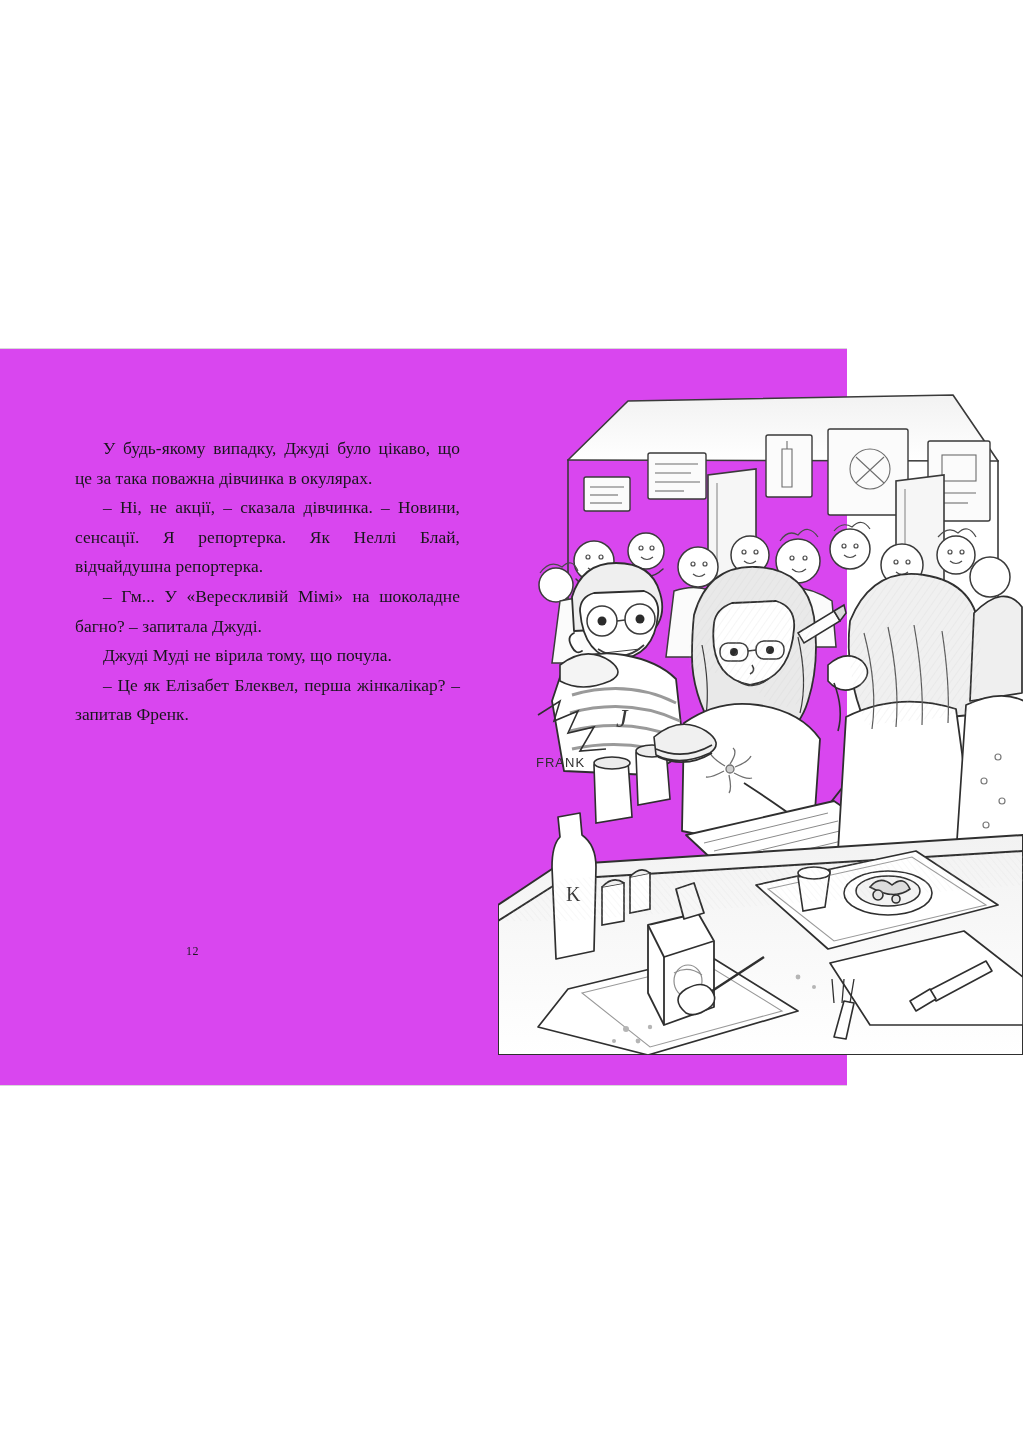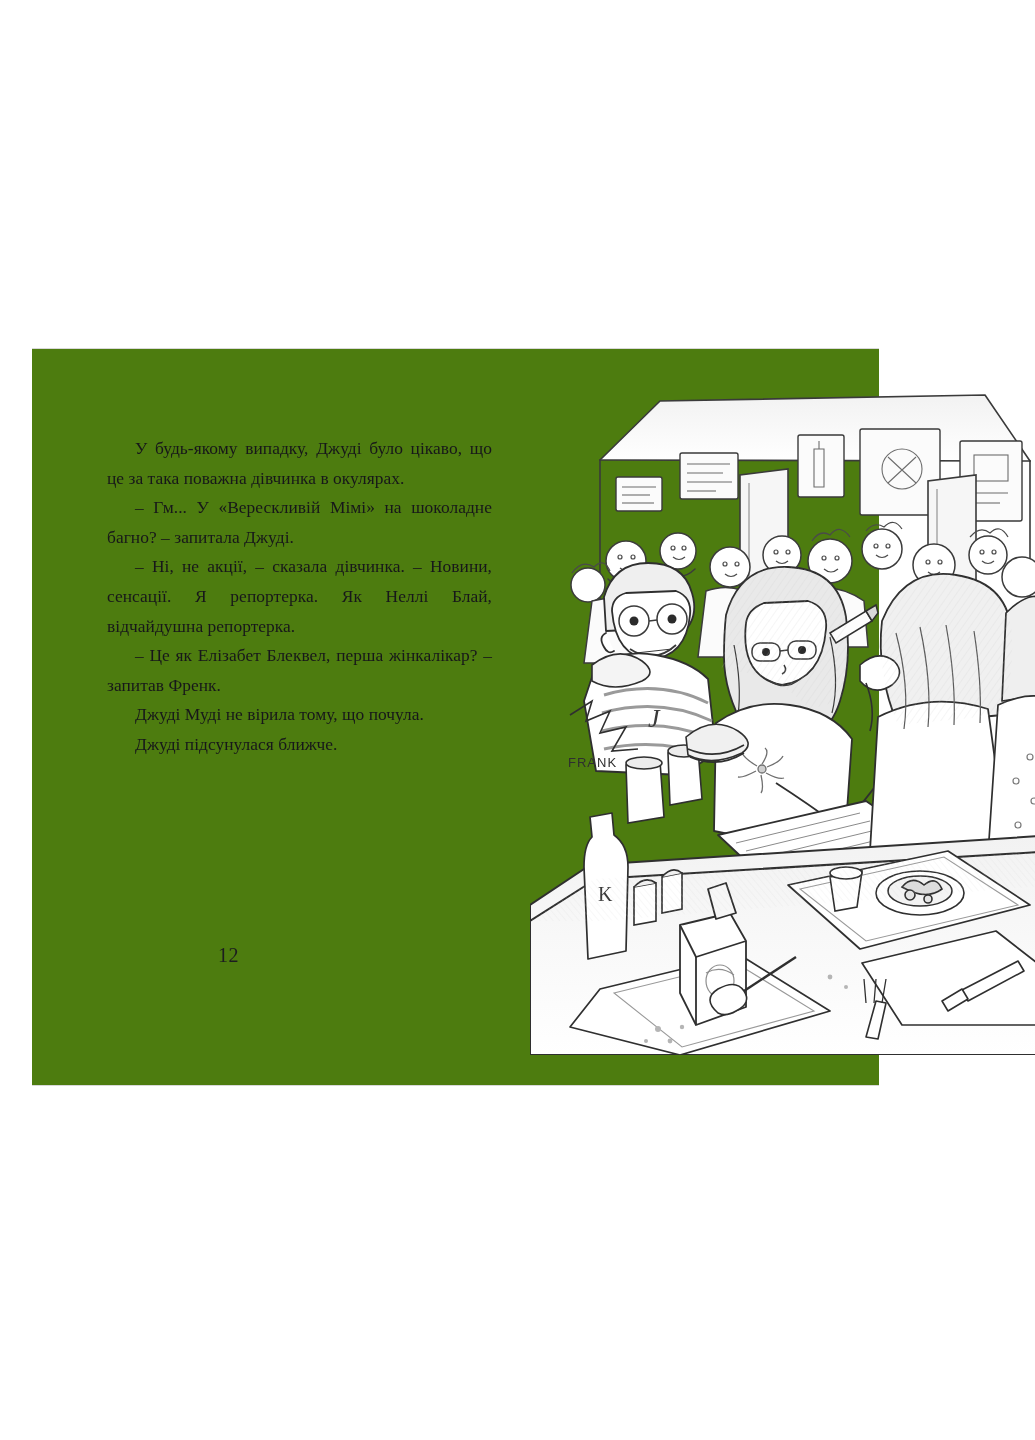--- a/index.html
+++ b/index.html
@@ -15,25 +15,24 @@
     overflow: hidden;
   }
 
   
   #book-page {
     position: absolute;
     left: 0;
     top: 348px;
     width: 847px;
     height: 738px;
-    background: #4d7c0f;
+    background: #d946ef;
     border-top: 1px solid #d8d8d8;
     border-bottom: 1px solid #d8d8d8;
     box-sizing: border-box;
-    margin-left: 32px;
   }
 
   
   #text-column {
     position: absolute;
     left: 75px;
     top: 85px;
     width: 385px;
   }
   #text-column p {
@@ -44,21 +43,21 @@
     text-align: justify;
     text-indent: 28px;
     letter-spacing: 0.05px;
     -webkit-hyphens: manual;
     hyphens: manual;
   }
   #page-number {
     position: absolute;
     left: 186px;
     top: 595px;
-    font-size: 20px;
+    font-size: 12px;
     color: #1c1c1f;
     letter-spacing: 0.4px;
   }
 
   
   #illustration {
     position: absolute;
     left: 498px;
     top: 16px;
     width: 525px;
@@ -82,25 +81,24 @@
 <body>
 
 <div class="page-gutter" style="top:0;height:348px;"></div>
 
 <div class="page-gutter" style="top:1086px;height:354px;"></div>
 
 <div id="book-page">
 
   <div id="text-column">
     <p>У будь-якому випадку, Джуді було ці­каво, що це за така поважна дівчинка в окулярах.</p>
+    <p>– Ні, не акції, – сказала дівчинка. – Новини, сенсації. Я репортерка. Як Неллі Блай, відчайдушна репортерка.</p>
     <p>– Гм... У «Верескливій Мімі» на шо­коладне багно? – запитала Джуді.</p>
-    <p>– Ні, не акції, – сказала дівчинка. – Новини, сенсації. Я репортерка. Як Неллі Блай, відчайдушна репортерка.</p>
+    <p>Джуді Муді не вірила тому, що почу­ла.</p>
     <p>– Це як Елізабет Блеквел, перша жінка­лікар? – запитав Френк.</p>
-    <p>Джуді Муді не вірила тому, що почу­ла.</p>
-    <p>Джуді підсунулася ближче.</p>
   </div>
 
   <div id="page-number">12</div>
 
   <div id="illustration">
     <svg viewBox="0 0 525 690" xmlns="http://www.w3.org/2000/svg">
       <defs>
         <linearGradient id="wash" x1="0" y1="0" x2="0" y2="1">
           <stop offset="0%" stop-color="#f2f2f2"></stop>
           <stop offset="100%" stop-color="#ffffff"></stop>

